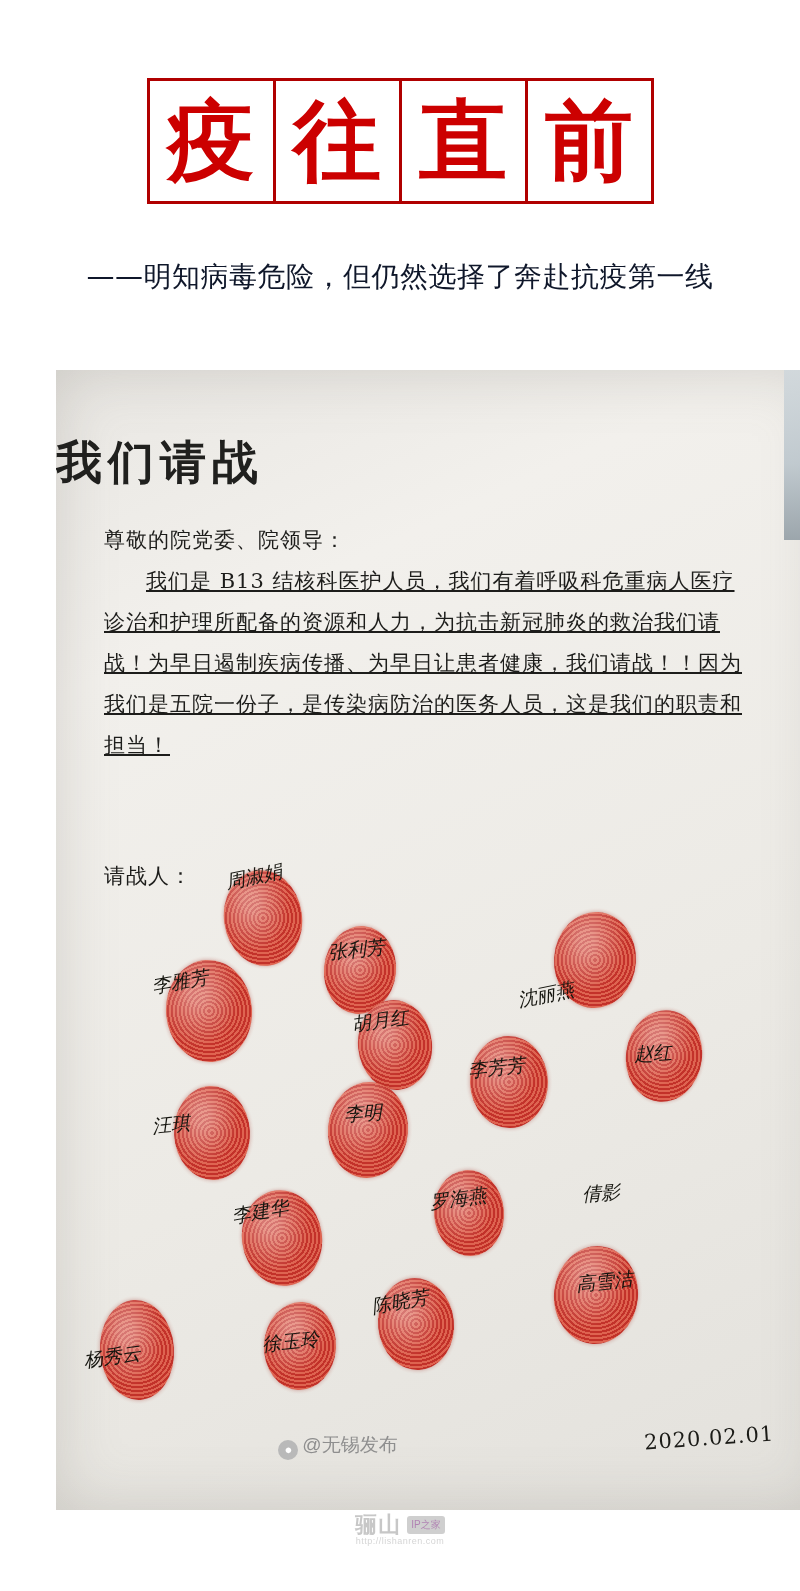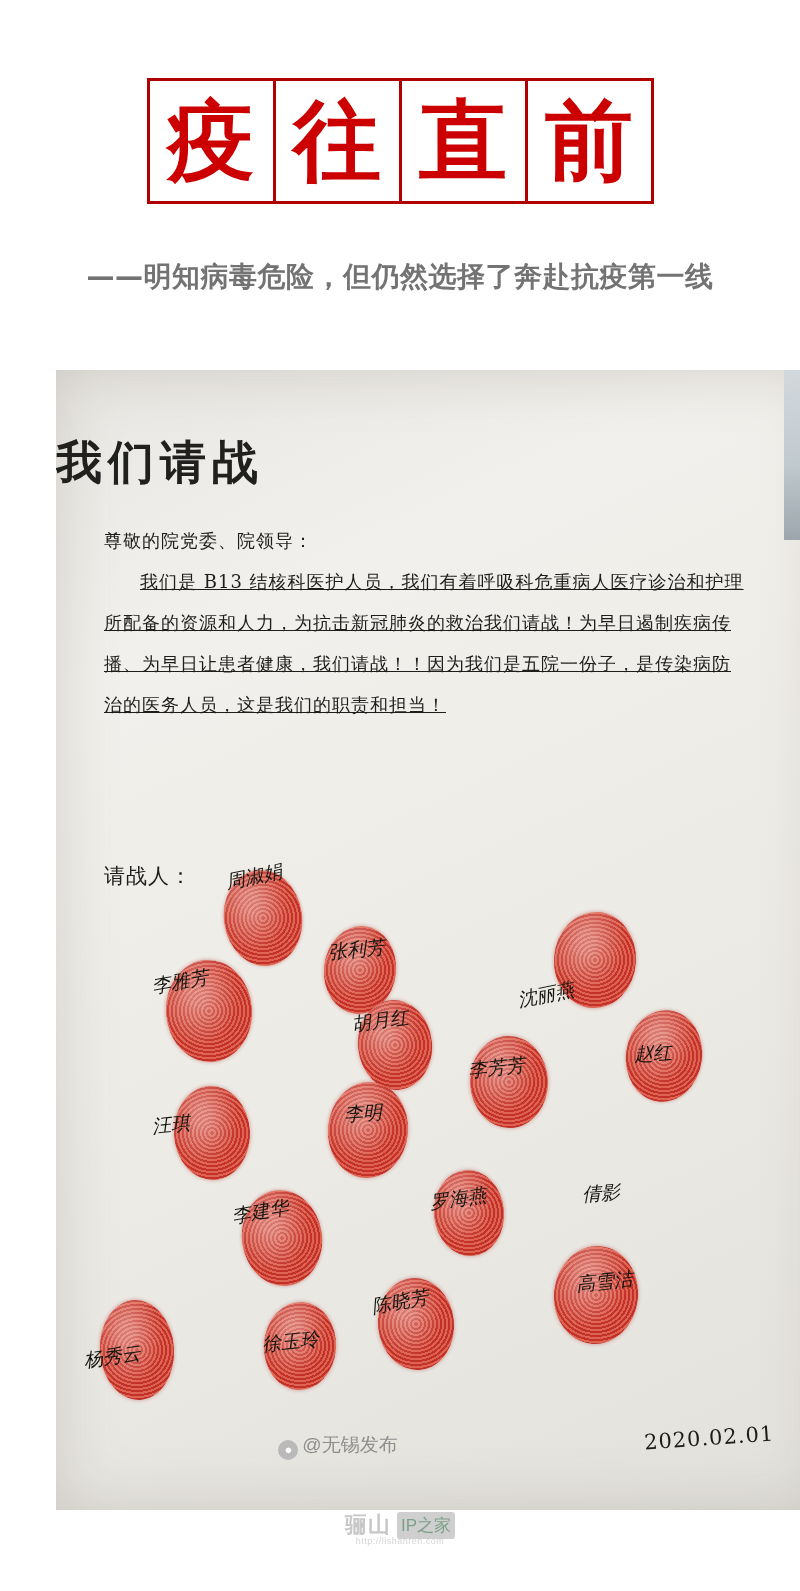--- a/index.html
+++ b/index.html
@@ -44,23 +44,23 @@
   }
   .headline-cell:last-child { border-right: none; }
 
   
   #subtitle {
     position: absolute;
     top: 258px;
     left: 0;
     width: 800px;
     text-align: center;
-    color: #737373;
+    color: #0f172a;
     font-size: 28px;
-    font-weight: bold;
+    font-weight: normal;
     letter-spacing: 0.5px;
     font-family: "DejaVu Sans", "Liberation Sans", sans-serif;
   }
 
   
   #photo {
     position: absolute;
     top: 370px;
     left: 16px;
     width: 768px;
@@ -105,21 +105,21 @@
     letter-spacing: 6px;
     font-family: "DejaVu Serif", "Liberation Serif", serif;
   }
 
   .body-text {
     position: absolute;
     top: 150px;
     left: 48px;
     width: 640px;
     color: #1d1d1b;
-    font-size: 18px;
+    font-size: 21px;
     line-height: 41px;
     font-family: "DejaVu Serif", "Liberation Serif", serif;
     letter-spacing: 1px;
   }
   .body-text p { margin: 0; }
   .body-text p.indent { text-indent: 2em; text-decoration: underline; }
 
   .sign-label {
     position: absolute;
     top: 492px;
@@ -197,22 +197,22 @@
     gap: 6px;
     opacity: .55;
   }
   #watermark .wm-main {
     font-size: 22px;
     font-weight: bold;
     color: #9a9a9a;
     letter-spacing: 1px;
   }
   #watermark .wm-badge {
-    font-size: 17px;
-    color: #14532d;
+    font-size: 10px;
+    color: #701a75;
     background: #a8a8a8;
     border-radius: 3px;
     padding: 2px 4px;
   }
   #watermark .wm-sub {
     position: absolute;
     top: 26px;
     font-size: 9px;
     color: #b2b2b2;
     letter-spacing: .5px;

